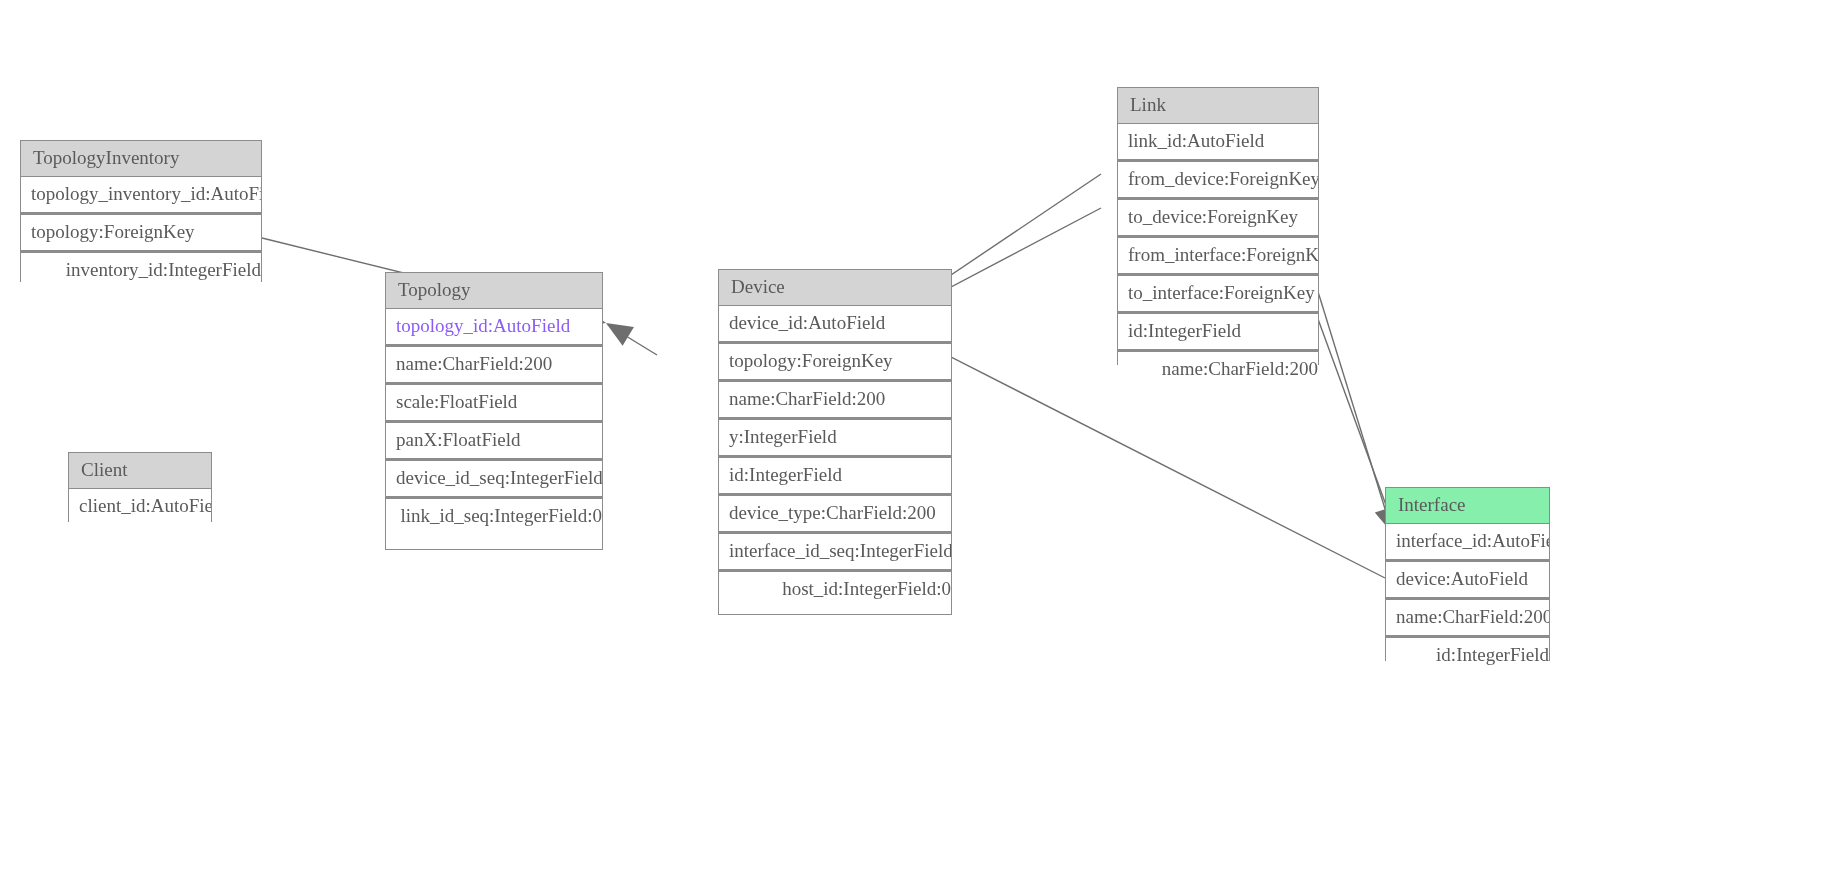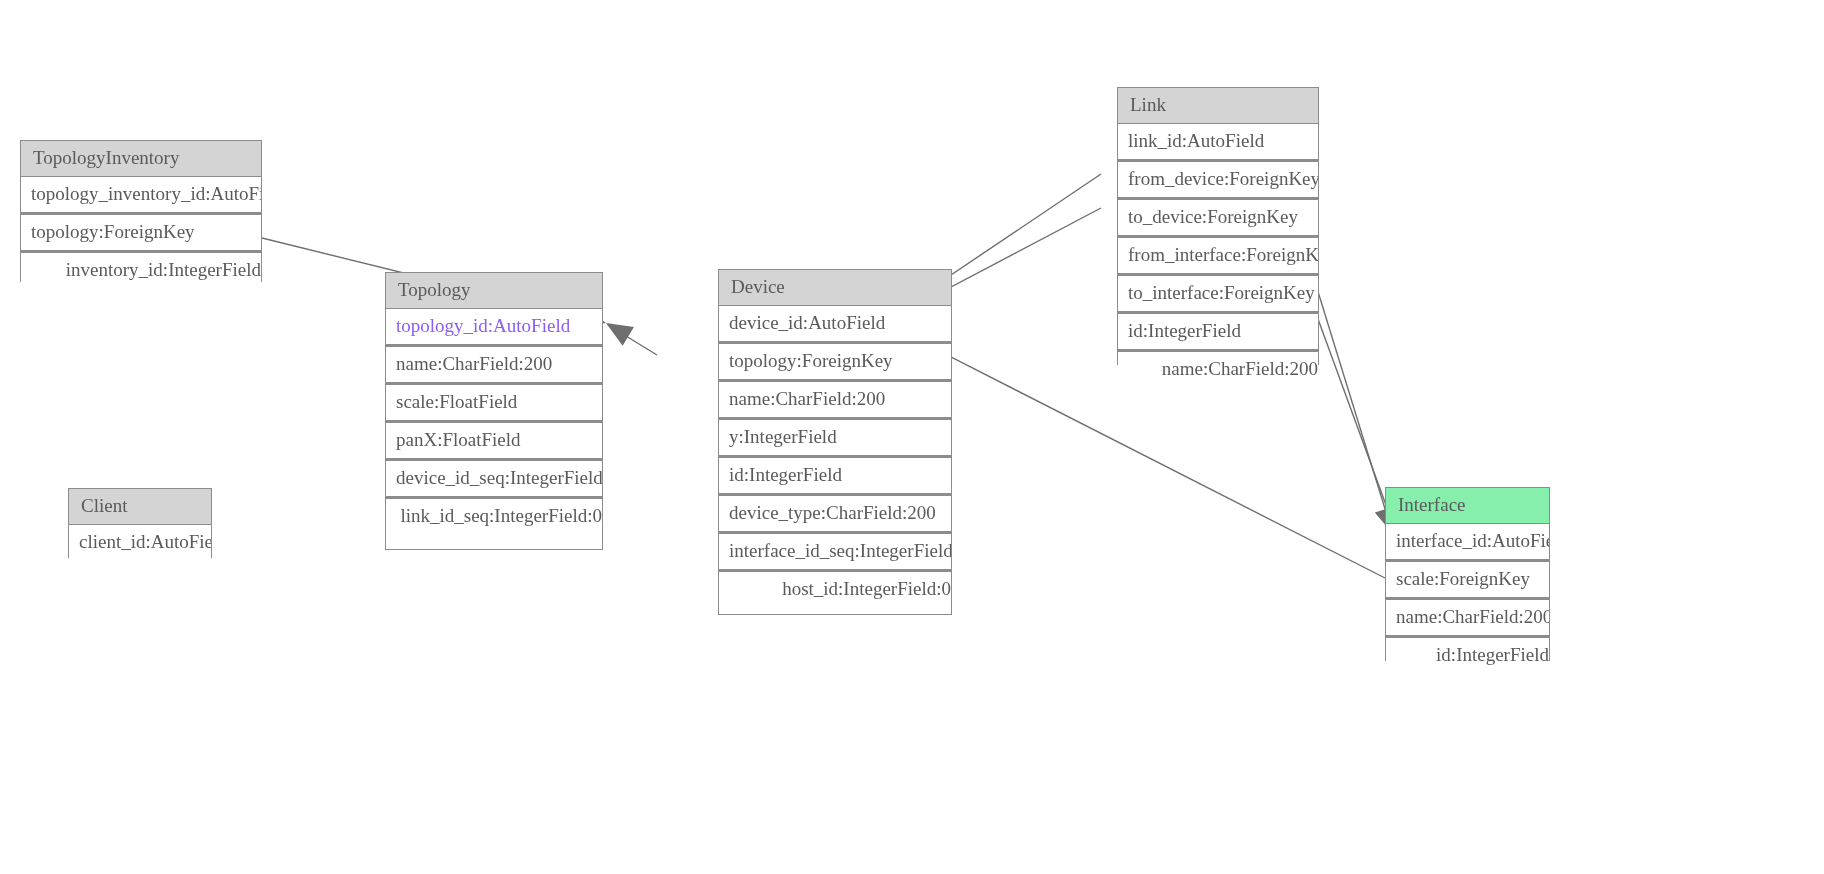--- a/index.html
+++ b/index.html
@@ -102,21 +102,21 @@
       </div>
       <div class="entity" style="left: 385px; top: 272px; width: 218px; height: 278px; border-color: rgb(140, 140, 140); background: rgb(255, 255, 255);">
         <div class="entity-title" style="background: rgb(212, 212, 212); color: rgb(90, 90, 90); border-bottom-color: rgb(140, 140, 140);">Topology</div>
         <div class="entity-field" style="color: #8b5cf6; border-bottom-color: rgb(140, 140, 140);">topology_id:AutoField</div>
         <div class="entity-field" style="color: rgb(90, 90, 90); border-bottom-color: rgb(140, 140, 140);">name:CharField:200</div>
         <div class="entity-field" style="color: rgb(90, 90, 90); border-bottom-color: rgb(140, 140, 140);">scale:FloatField</div>
         <div class="entity-field" style="color: rgb(90, 90, 90); border-bottom-color: rgb(140, 140, 140);">panX:FloatField</div>
         <div class="entity-field" style="color: rgb(90, 90, 90); border-bottom-color: rgb(140, 140, 140);">device_id_seq:IntegerField:0</div>
         <div class="entity-field last" style="color: rgb(90, 90, 90); border-bottom-color: rgb(140, 140, 140);">link_id_seq:IntegerField:0</div>
       </div>
-      <div class="entity" style="left: 68px; top: 452px; width: 144px; height: 70px; border-color: rgb(140, 140, 140); background: rgb(255, 255, 255); margin-top: 36px;">
+      <div class="entity" style="left: 68px; top: 452px; width: 144px; height: 70px; border-color: rgb(140, 140, 140); background: rgb(255, 255, 255);">
         <div class="entity-title" style="background: rgb(212, 212, 212); color: rgb(90, 90, 90); border-bottom-color: rgb(140, 140, 140);">Client</div>
         <div class="entity-field last" style="color: rgb(90, 90, 90); border-bottom-color: rgb(140, 140, 140);">client_id:AutoField</div>
       </div>
       <div class="entity" style="left: 682px; top: 269px; width: 234px; height: 346px; border-color: rgb(140, 140, 140); background: rgb(255, 255, 255); margin-left: 36px;">
         <div class="entity-title" style="background: rgb(212, 212, 212); color: rgb(90, 90, 90); border-bottom-color: rgb(140, 140, 140);">Device</div>
         <div class="entity-field" style="color: rgb(90, 90, 90); border-bottom-color: rgb(140, 140, 140);">device_id:AutoField</div>
         <div class="entity-field" style="color: rgb(90, 90, 90); border-bottom-color: rgb(140, 140, 140);">topology:ForeignKey</div>
         <div class="entity-field" style="color: rgb(90, 90, 90); border-bottom-color: rgb(140, 140, 140);">name:CharField:200</div>
         <div class="entity-field" style="color: rgb(90, 90, 90); border-bottom-color: rgb(140, 140, 140);">y:IntegerField</div>
         <div class="entity-field" style="color: rgb(90, 90, 90); border-bottom-color: rgb(140, 140, 140);">id:IntegerField</div>
@@ -130,19 +130,19 @@
         <div class="entity-field" style="color: rgb(90, 90, 90); border-bottom-color: rgb(140, 140, 140);">from_device:ForeignKey</div>
         <div class="entity-field" style="color: rgb(90, 90, 90); border-bottom-color: rgb(140, 140, 140);">to_device:ForeignKey</div>
         <div class="entity-field" style="color: rgb(90, 90, 90); border-bottom-color: rgb(140, 140, 140);">from_interface:ForeignKey</div>
         <div class="entity-field" style="color: rgb(90, 90, 90); border-bottom-color: rgb(140, 140, 140);">to_interface:ForeignKey</div>
         <div class="entity-field" style="color: rgb(90, 90, 90); border-bottom-color: rgb(140, 140, 140);">id:IntegerField</div>
         <div class="entity-field last" style="color: rgb(90, 90, 90); border-bottom-color: rgb(140, 140, 140);">name:CharField:200</div>
       </div>
       <div class="entity" style="left: 1385px; top: 487px; width: 165px; height: 174px; border-color: rgb(140, 140, 140); background: rgb(255, 255, 255);">
         <div class="entity-title" style="background: #86efac; color: rgb(90, 90, 90); border-bottom-color: rgb(140, 140, 140);">Interface</div>
         <div class="entity-field" style="color: rgb(90, 90, 90); border-bottom-color: rgb(140, 140, 140);">interface_id:AutoField</div>
-        <div class="entity-field" style="color: rgb(90, 90, 90); border-bottom-color: rgb(140, 140, 140);">scale:ForeignKey</div>
+        <div class="entity-field" style="color: rgb(90, 90, 90); border-bottom-color: rgb(140, 140, 140);">device:AutoField</div>
         <div class="entity-field" style="color: rgb(90, 90, 90); border-bottom-color: rgb(140, 140, 140);">name:CharField:200</div>
         <div class="entity-field last" style="color: rgb(90, 90, 90); border-bottom-color: rgb(140, 140, 140);">id:IntegerField</div>
       </div>
     </div>
 
 </div>
 
 </body></html>

